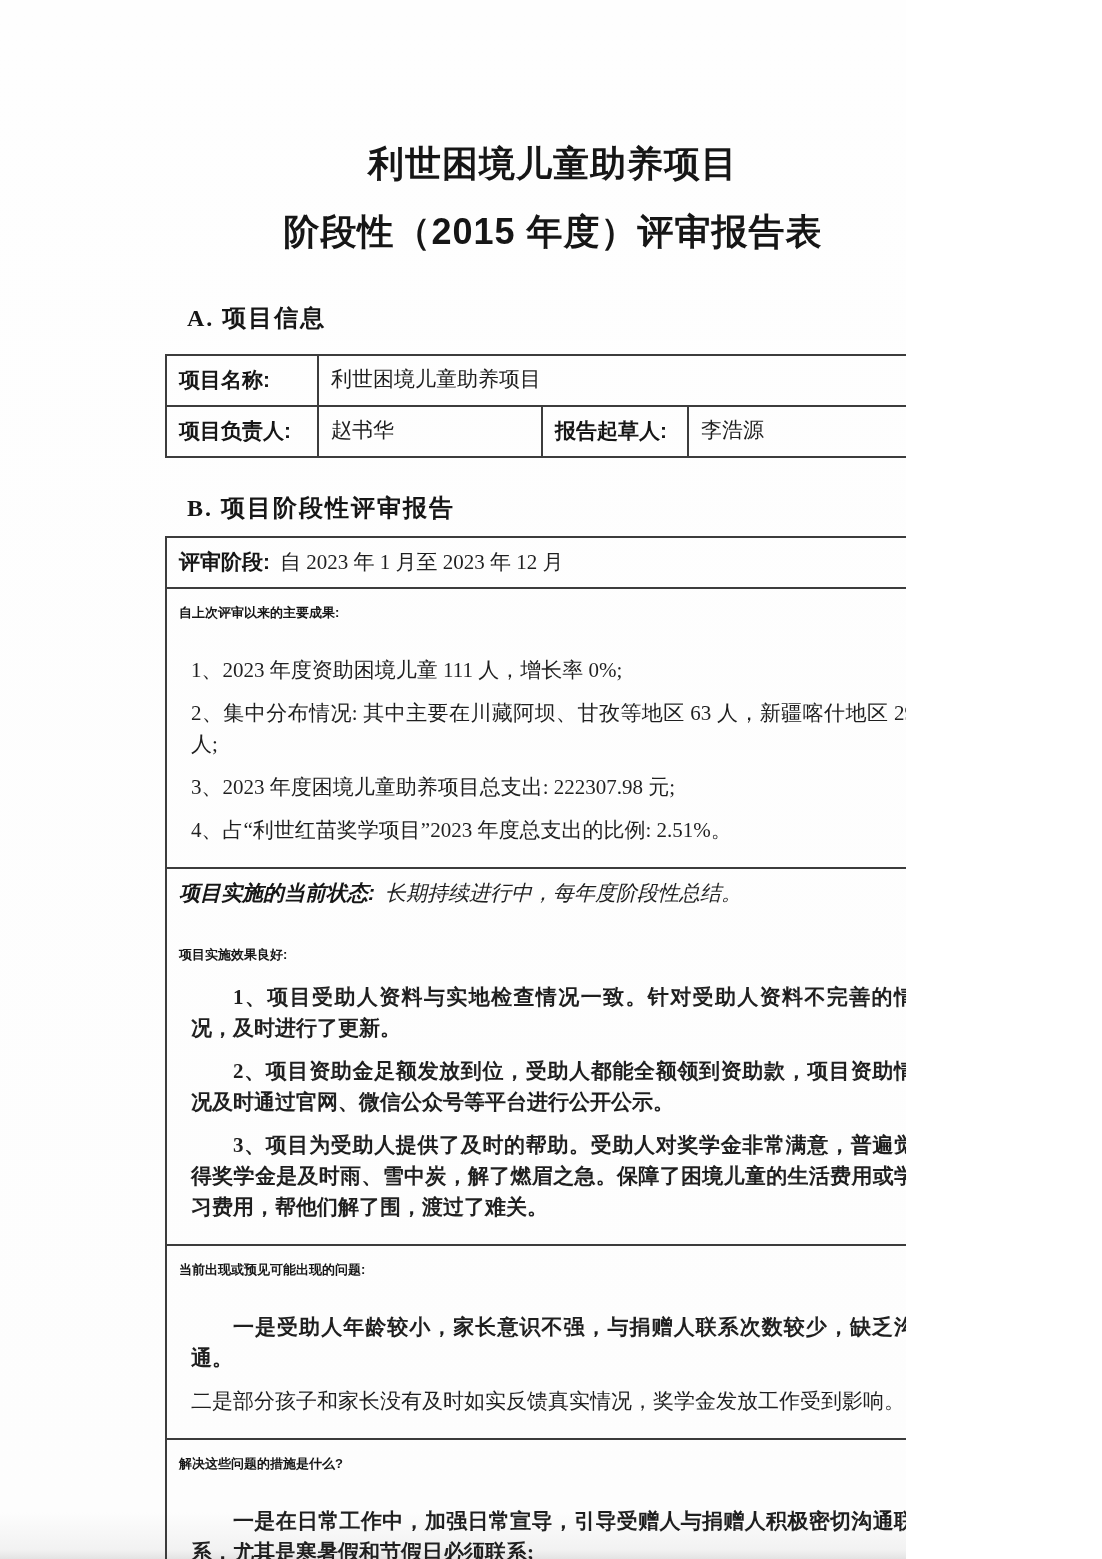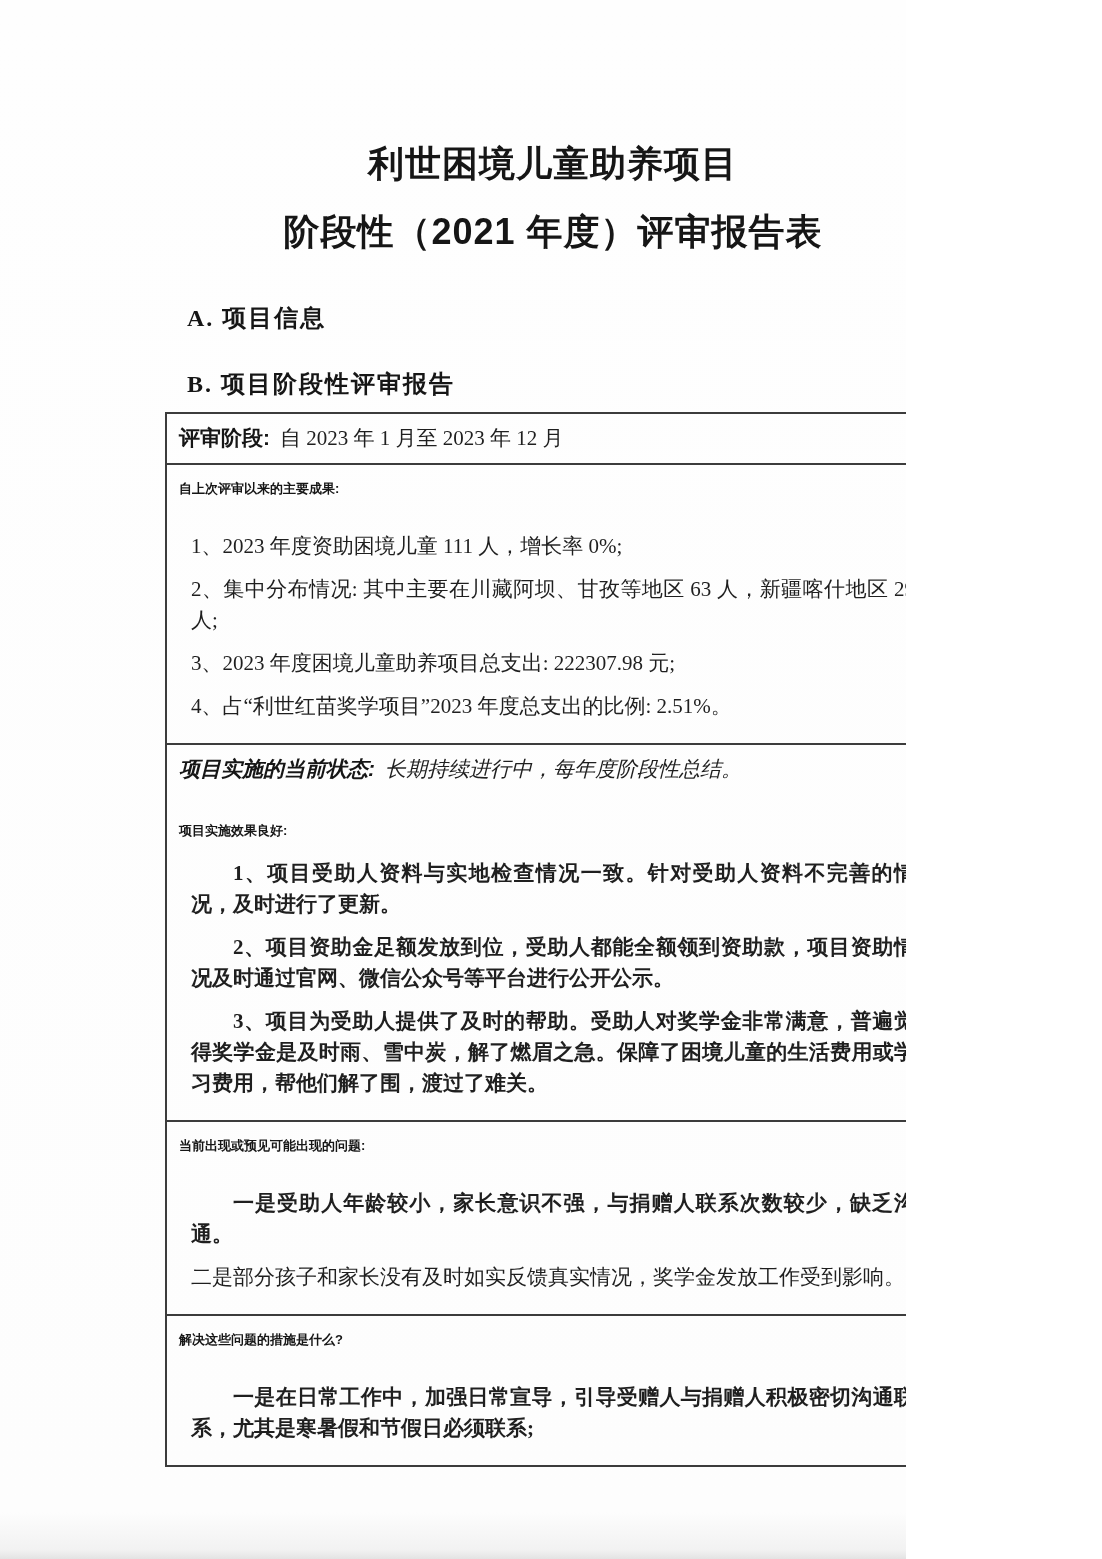--- a/index.html
+++ b/index.html
@@ -89,25 +89,45 @@
   .status-line { margin: 0 0 30px 0; text-align: justify; font-style: italic; }
 </style>
 </head>
 <body>
 
 <div class="page">
   <div class="content">
 
     <div class="titles">
       <div class="doc-title">利世困境儿童助养项目</div>
-      <div class="doc-title">阶段性（2021 年度）评审报告表</div>
+      <div class="doc-title">阶段性（2015 年度）评审报告表</div>
     </div>
 
     <div class="section-heading section-a">A. 项目信息</div>
 
+    <table class="form info">
+      <colgroup>
+        <col style="width:152px">
+          <col style="width:224px">
+          <col style="width:146px">
+          <col style="width:254px">
+      </colgroup>
+      <tbody>
+          <tr>
+        <td class="label-bold info-cell">项目名称:</td>
+        <td colspan="3" class="info-cell">利世困境儿童助养项目</td>
+      </tr>
+      <tr>
+        <td class="label-bold info-cell">项目负责人:</td>
+        <td class="info-cell">赵书华</td>
+        <td class="label-bold info-cell">报告起草人:</td>
+        <td class="info-cell">李浩源</td>
+      </tr>
+    </tbody>
+      </table>
 
     <div class="section-heading section-b">B. 项目阶段性评审报告</div>
 
     <table class="form review">
       <tbody>
           <tr>
         <td class="period-row">
           <span class="label-bold inline-label">评审阶段:</span><span>自 2023 年 1 月至 2023 年 12 月</span>
         </td>
       </tr>

